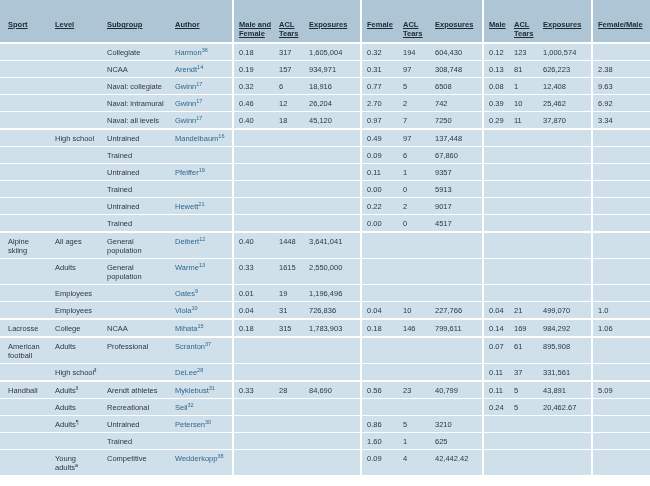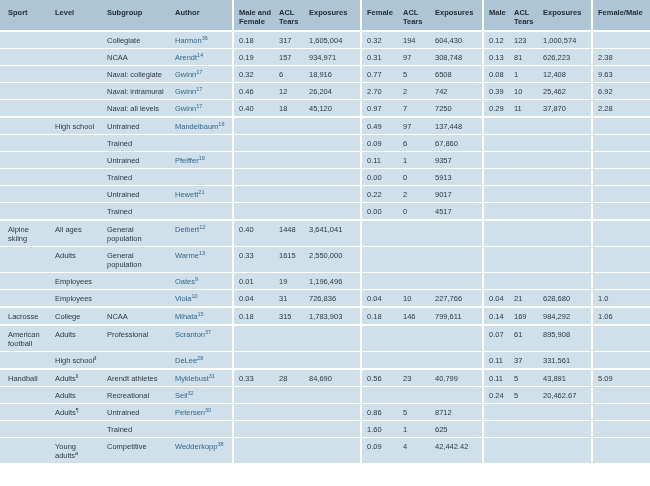--- a/index.html
+++ b/index.html
@@ -16,22 +16,23 @@
   }
   table{
     border-collapse:separate;border-spacing:0;
     width:650px;table-layout:fixed;
     font-size:7.5px;
   }
   th{
     background:var(--header_bg);
     text-align:left;vertical-align:top;
     font-weight:bold;font-size:7.5px;line-height:9px;
-    padding:8px 2px 4px 5px;
+    padding:20px 2px 4px 5px;
     color:#1e2930;
+    text-decoration:underline;
   }
   td{
     background:var(--row_bg);
     vertical-align:top;
     line-height:9px;
     padding:4px 2px 3px 5px;
     border-top:1px solid #ffffff;
   }
   tr.sec td{border-top:2px solid #ffffff;}
   td.gsep,th.gsep{border-left:2px solid #ffffff;}
@@ -158,21 +159,21 @@
           <td class="author">Gwinn<sup>17</sup></td>
           <td class="gsep">0.40</td>
           <td>18</td>
           <td>45,120</td>
           <td class="gsep">0.97</td>
           <td>7</td>
           <td>7250</td>
           <td class="gsep">0.29</td>
           <td>11</td>
           <td>37,870</td>
-          <td class="gsep">2.28</td>
+          <td class="gsep">3.34</td>
         </tr>
         <tr class="sec">
           <td></td>
           <td>High school</td>
           <td>Untrained</td>
           <td class="author">Mandelbaum<sup>16</sup></td>
           <td class="gsep"></td>
           <td></td>
           <td></td>
           <td class="gsep">0.49</td>
@@ -317,21 +318,21 @@
           <td></td>
           <td class="author">Viola<sup>10</sup></td>
           <td class="gsep">0.04</td>
           <td>31</td>
           <td>726,836</td>
           <td class="gsep">0.04</td>
           <td>10</td>
           <td>227,766</td>
           <td class="gsep">0.04</td>
           <td>21</td>
-          <td>628,680</td>
+          <td>499,070</td>
           <td class="gsep">1.0</td>
         </tr>
         <tr class="sec">
           <td>Lacrosse</td>
           <td>College</td>
           <td>NCAA</td>
           <td class="author">Mihata<sup>15</sup></td>
           <td class="gsep">0.18</td>
           <td>315</td>
           <td>1,783,903</td>
@@ -410,21 +411,21 @@
         <tr>
           <td></td>
           <td>Adults<sup>¶</sup></td>
           <td>Untrained</td>
           <td class="author">Petersen<sup>30</sup></td>
           <td class="gsep"></td>
           <td></td>
           <td></td>
           <td class="gsep">0.86</td>
           <td>5</td>
-          <td>8712</td>
+          <td>3210</td>
           <td class="gsep"></td>
           <td></td>
           <td></td>
           <td class="gsep"></td>
         </tr>
         <tr>
           <td></td>
           <td></td>
           <td>Trained</td>
           <td class="author"></td>

